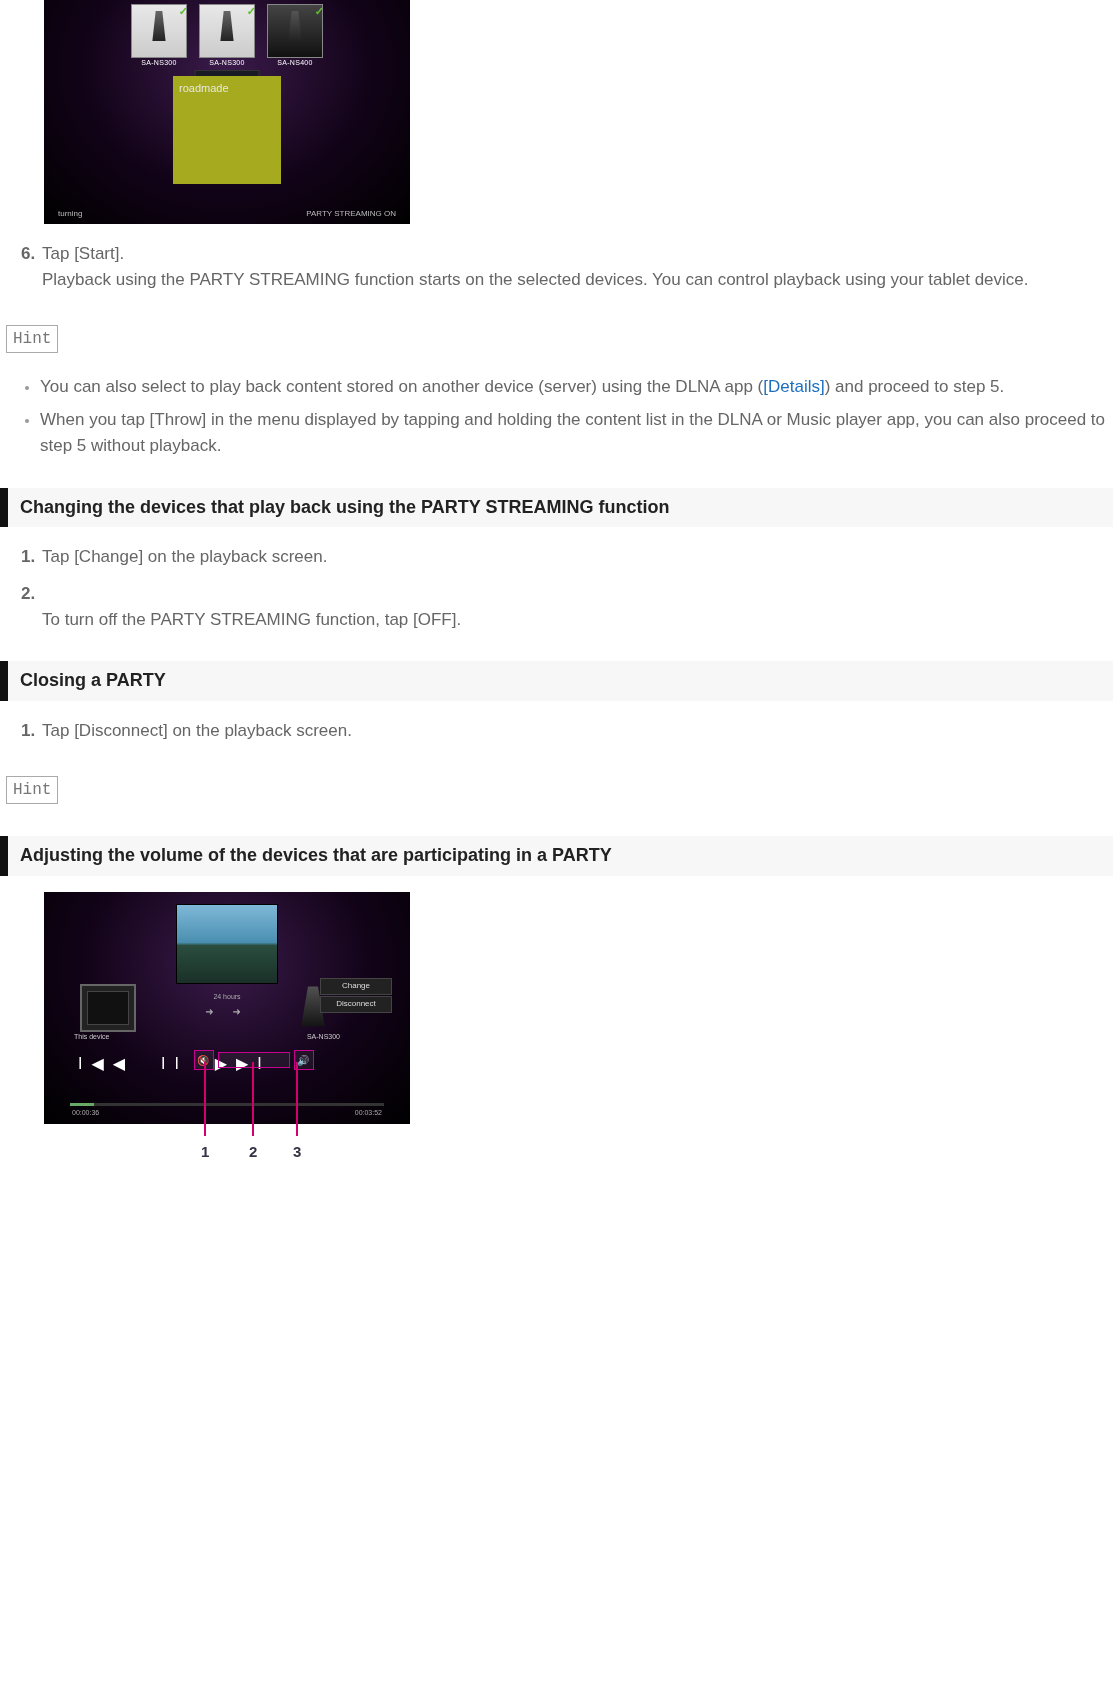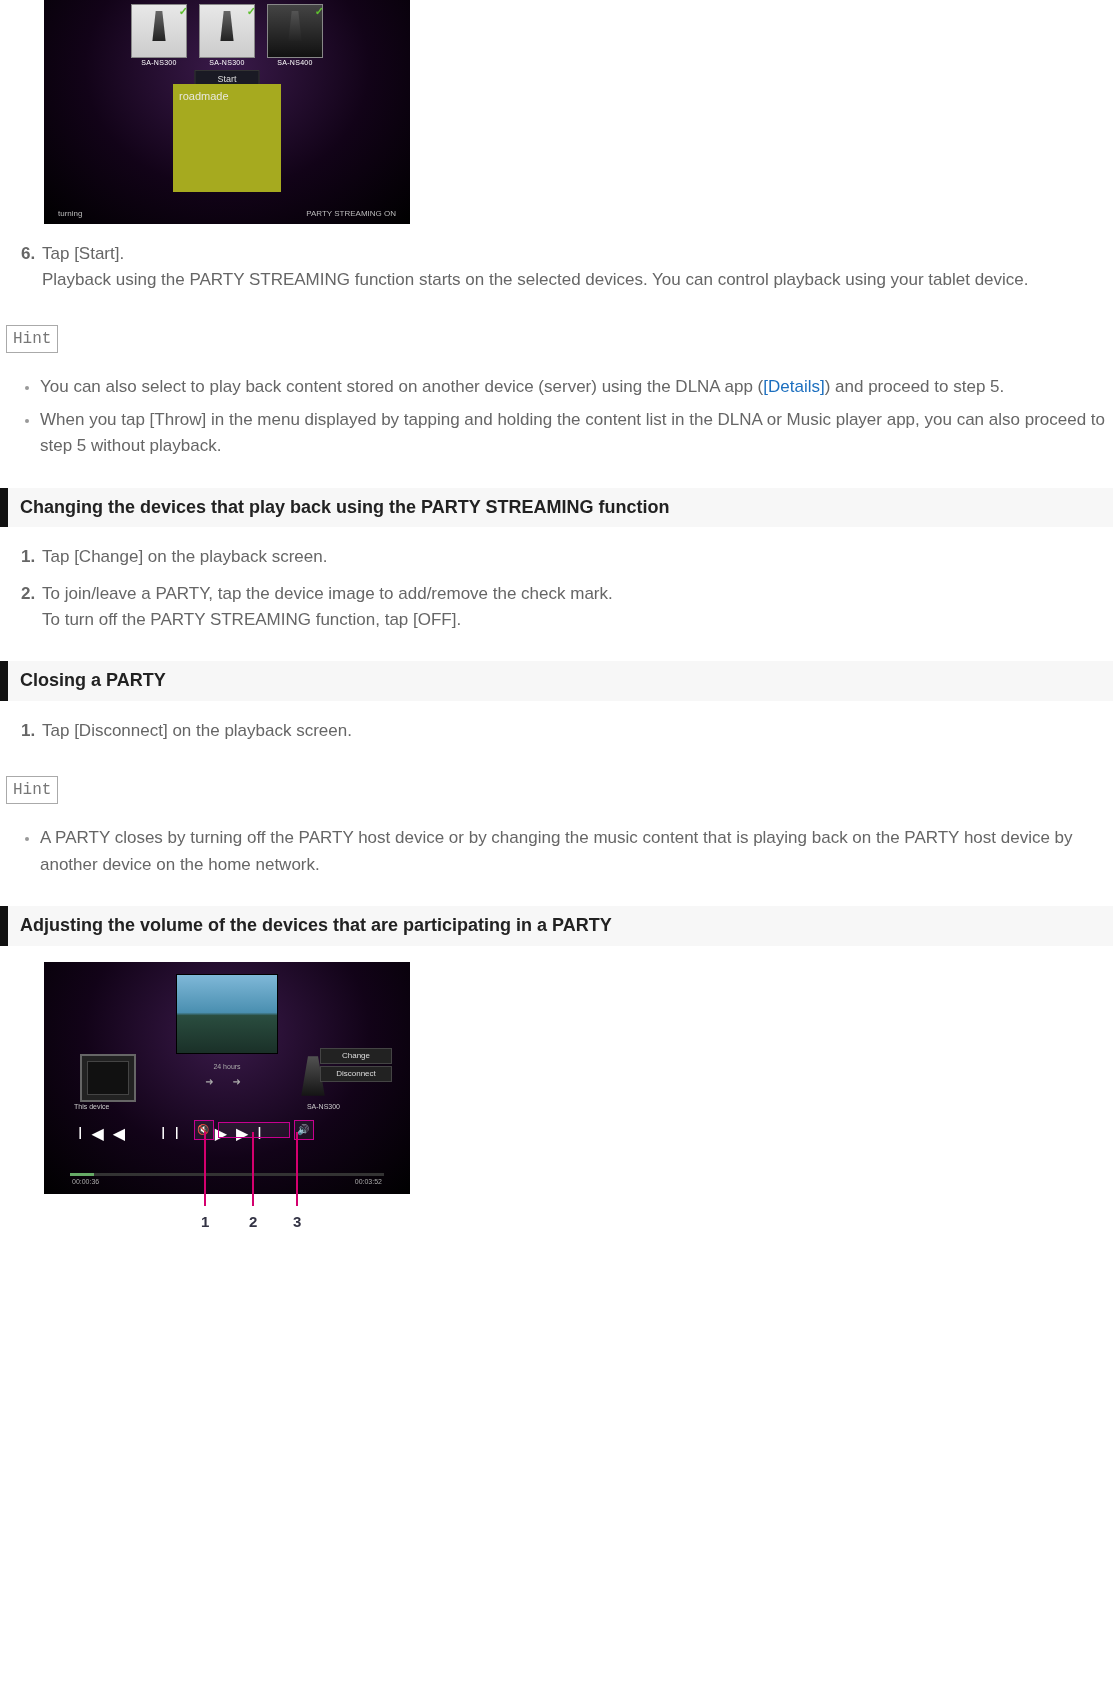--- a/index.html
+++ b/index.html
@@ -55,21 +55,21 @@
       margin-bottom: 16px;
     }
     .dev-row { position:absolute; top:4px; left:0; right:0; display:flex; justify-content:center; gap:12px; }
     .dev { width:54px; height:52px; background:linear-gradient(#e8e8e8,#ccc); border:1px solid #888; position:relative;}
     .dev::before{content:""; position:absolute; top:6px; left:50%; transform:translateX(-50%); width:22px; height:30px; background:linear-gradient(#666,#222); clip-path: polygon(35% 0,65% 0,80% 100%,20% 100%);}
     .dev-dark { background:linear-gradient(#444,#111);}
     .dev-dark::before{background:linear-gradient(#555,#222);}
     .check{position:absolute; top:-2px; right:-2px; color:#5fbf2f; font-size:11px; font-weight:bold;}
     .dev-label{ position:absolute; bottom:-12px; left:0; right:0; text-align:center; font-size:7px; color:#fff; letter-spacing:0.3px;}
     .start-btn{ position:absolute; top:70px; left:50%; transform:translateX(-50%); background:#1a1a24; color:#ddd; font-size:9px; padding:2px 22px; border:1px solid #333;}
-    .album{ position:absolute; top:84px; left:50%; transform:translateX(-50%); width:108px; height:108px; background:#a6aa1f; }
+    .album{ position:absolute; top:76px; left:50%; transform:translateX(-50%); width:108px; height:108px; background:#a6aa1f; }
     .album-label{position:absolute; top:4px; left:6px; color:#e8e8dd; font-size:11px;}
     .foot1{ position:absolute; bottom:4px; left:0; right:0; display:flex; justify-content:space-between; padding:0 14px; font-size:8px; color:#bbb;}
     .foot1 .right{ color:#bbb;}
 
     .screenshot2 {
       width: 366px; height: 232px;
       background: radial-gradient(ellipse at 50% 30%, #3a1a4a 0%, #120318 55%, #000 100%);
       position: relative;
       margin-top: 6px;
     }
@@ -145,38 +145,35 @@
     </li>
     <li>When you tap [Throw] in the menu displayed by tapping and holding the content list in the DLNA or Music player app, you can also proceed to step 5 without playback.</li>
   </ul>
 
   <div class="section-block">
     <div class="heading-bar">Changing the devices that play back using the PARTY STREAMING function</div>
   </div>
   <ol class="main-list">
     <li>Tap [Change] on the playback screen.</li>
     <li>
-      <span>To join/leave a PARTY, tap the device image to add/remove the check mark.</span><br>
+      <br>
       <span>To turn off the PARTY STREAMING function, tap [OFF].</span>
     </li>
   </ol>
 
   <div class="section-block">
     <div class="heading-bar">Closing a PARTY</div>
   </div>
   <ol class="main-list">
     <li>Tap [Disconnect] on the playback screen.</li>
   </ol>
 
   <div class="section-block">
     <span class="hint-label" style="margin-left:0;">Hint</span>
   </div>
-  <ul class="hint-list">
-    <li>A PARTY closes by turning off the PARTY host device or by changing the music content that is playing back on the PARTY host device by another device on the home network.</li>
-  </ul>
 
   <div class="section-block">
     <div class="heading-bar">Adjusting the volume of the devices that are participating in a PARTY</div>
   </div>
 
   <div class="screenshot2">
     <div class="centerimg"></div>
     <div class="leftdev"></div>
     <span class="leftdev-label">This device</span>
     <div class="rightdev"></div>

